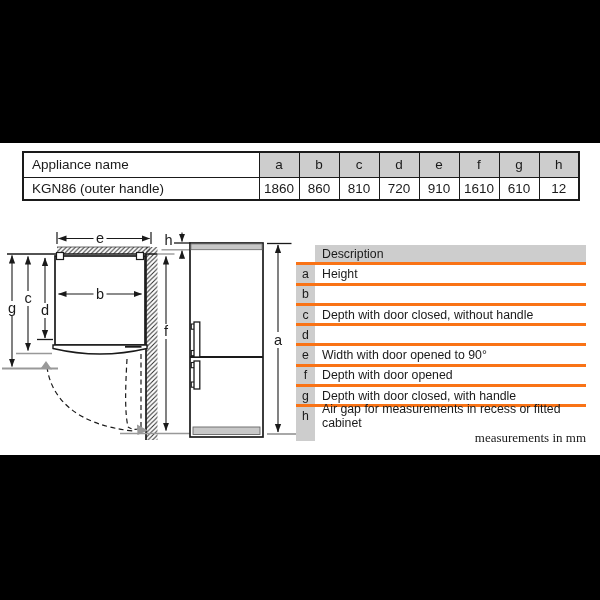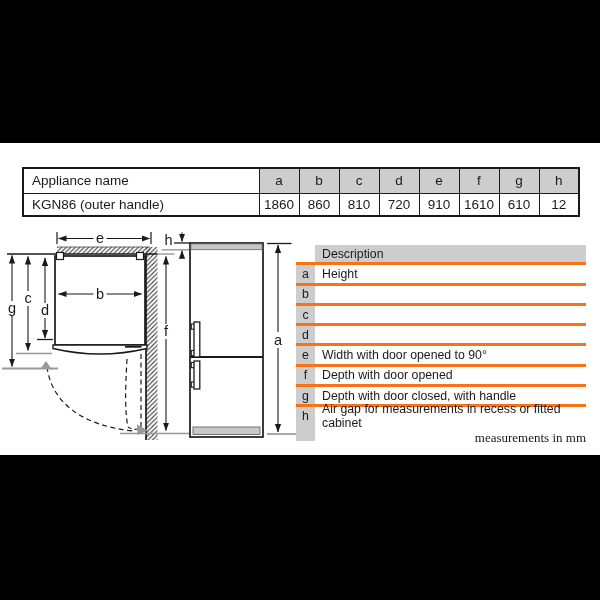--- a/index.html
+++ b/index.html
@@ -1,20 +1,20 @@
 <!DOCTYPE html>
 <html><head>
 <meta charset="utf-8">
 <style>
   html,body{margin:0;padding:0;background:#000;width:600px;height:600px;overflow:hidden;
     font-family:"Liberation Sans", sans-serif;color:#1a1a1a;}
   .canvas{position:absolute;left:0;top:143px;width:600px;height:312px;background:#fff;}
 
   
-  table.spec{position:absolute;left:22px;top:24px;border-collapse:collapse;table-layout:fixed;
+  table.spec{position:absolute;left:22px;top:8px;border-collapse:collapse;table-layout:fixed;
     border:2px solid #1a1a1a;}
   table.spec td,table.spec th{border:1.5px solid #1a1a1a;font-weight:normal;
     font-size:13.5px;text-align:center;vertical-align:middle;padding:0;white-space:nowrap;}
   table.spec .name-col{text-align:left;padding-left:8px;}
   table.spec tr.hdr td{background:#cdcdcd;}
   table.spec tr.hdr td.name-col{background:#fff;}
   table.spec tr.hdr{height:25px;}
   table.spec tr.datarow{height:23px;}
 
   
@@ -197,20 +197,21 @@
     </div>
     <div class="desc-row">
       <div class="desc-key">a</div>
       <div class="desc-val">Height</div>
     </div>
     <div class="desc-row">
       <div class="desc-key">b</div>
     </div>
     <div class="desc-row">
       <div class="desc-key">c</div>
+      <div class="desc-val">Depth with door closed, without handle</div>
     </div>
     <div class="desc-row">
       <div class="desc-key">d</div>
     </div>
     <div class="desc-row">
       <div class="desc-key">e</div>
       <div class="desc-val">Width with door opened to 90°</div>
     </div>
     <div class="desc-row">
       <div class="desc-key">f</div>

